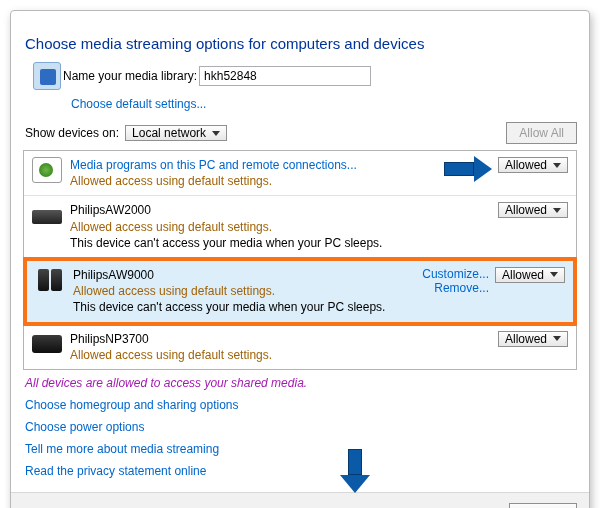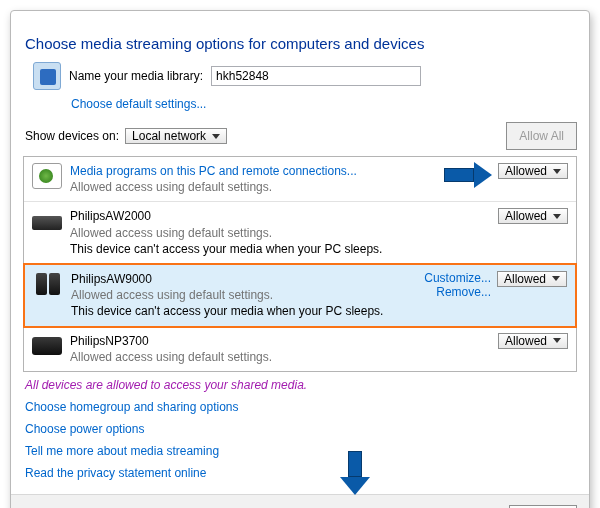--- a/index.html
+++ b/index.html
@@ -4,46 +4,46 @@
 <style>
   * { box-sizing: border-box; font-family: "Segoe UI", Tahoma, sans-serif; }
   body { margin: 0; padding: 10px; background: #fff; }
   .window {
     width: 580px; background: #fff;
     border: 1px solid #b9b9b9; border-radius: 4px;
     box-shadow: 2px 4px 8px rgba(0,0,0,0.25);
     padding: 20px 12px 0 12px; position: relative;
   }
   .title { color: #003399; font-size: 15px; margin: 4px 0 10px 2px; }
-  .lib-row { display: flex; align-items: center; gap: 8px; margin-left: 10px; }
+  .lib-row { display: flex; align-items: center; gap: 2px; margin-left: 10px; }
   .lib-icon { width: 28px; height: 28px; background:#c9dff2; border:1px solid #7fa9d4; border-radius:3px; position:relative; }
   .lib-icon::after{content:"";position:absolute;left:6px;top:6px;width:16px;height:16px;background:#2d6cc0;border-radius:2px;}
   .lib-label { font-size: 12px; color:#000; }
-  .lib-input { width: 210px; height: 20px; font-size: 12px; padding: 2px 4px; border:1px solid #abadb3; }
+  .lib-input { width: 172px; height: 20px; font-size: 12px; padding: 2px 4px; border:1px solid #abadb3; }
   .link { color:#0066cc; font-size:12px; cursor:pointer; }
   .def-row{ margin:4px 0 10px 48px; }
   .show-row{ display:flex; align-items:center; gap:6px; margin:8px 0 6px 2px; font-size:12px;}
   .combo{ display:inline-flex; align-items:center; gap:6px; font-size:12px; padding:1px 6px; height:16px; background:linear-gradient(#fefefe,#e7e7e7); border:1px solid #8e8f8f;}
   .caret{ width:0;height:0;border-left:4px solid transparent;border-right:4px solid transparent;border-top:5px solid #333;}
   .spacer{flex:1;}
-  .btn{ font-size:12px; padding:2px 12px; height:28px; background:linear-gradient(#fdfdfd,#e3e3e3); border:1px solid #8e8f8f; cursor:pointer;}
+  .btn{ font-size:12px; padding:2px 12px; height:22px; background:linear-gradient(#fdfdfd,#e3e3e3); border:1px solid #8e8f8f; cursor:pointer;}
   .btn.disabled{ color:#9c9c9c; background:#f1f1f1; cursor:default;}
   .list{ border:1px solid #b4b4b4; background:#fff; }
   .item{ display:flex; gap:8px; padding:6px 8px; border-bottom:1px solid #e2e2e2; position:relative;}
   .item:last-child{border-bottom:none;}
-  .item.sel{ background:#dceefa; border:2px solid #f97316; margin:-1px;}
+  .item.sel{ background:#dceefa; border:4px solid #f97316; margin:-1px;}
   .dev-icon{ width:30px; height:26px; flex-shrink:0; position:relative; }
   .ic-media{background:#fff;border:1px solid #9c9c9c;border-radius:3px;}
   .ic-media::after{content:"";position:absolute;left:6px;top:5px;width:14px;height:14px;border-radius:50%;background:radial-gradient(#6fb847,#2b7a16);}
   .ic-slim{background:linear-gradient(#555,#222);height:14px;margin-top:8px;border-radius:2px;}
   .ic-speakers{display:flex;gap:2px;justify-content:center;}
   .ic-speakers span{width:11px;height:22px;background:linear-gradient(#444,#111);border-radius:2px;display:block;margin-top:2px;}
   .ic-printer{background:linear-gradient(#3a3a3a,#0e0e0e);height:18px;margin-top:4px;border-radius:3px;}
   .dev-text{ font-size:12px; flex:1; line-height:1.35;}
-  .dev-text .grey{ color:#737373; }
+  .dev-text .grey{ color:#a16207; }
   .dev-text .bold{ color:#000; font-weight:normal; }
   .dev-right{ display:flex; align-items:flex-start; gap:6px; }
   .sidecol{ text-align:right; font-size:12px; }
   .footer-note{ font-size:12px; font-style:italic; color:#a21caf; margin:6px 2px 8px; }
   .linkstack{ display:flex; flex-direction:column; gap:8px; margin:0 2px 14px;}
   .btnbar{ background:#f1f1f1; border-top:1px solid #d8d8d8; margin:0 -12px; padding:10px 12px; display:flex; justify-content:flex-end; gap:10px; position:relative;}
   
   .arrow-right{ width:48px; height:24px; position:relative; }
   .arrow-right .shaft{ position:absolute; left:0; top:5px; width:30px; height:14px; background:#0a5aa8; border:1px solid #063a6d;}
   .arrow-right .head{ position:absolute; left:30px; top:-1px; width:0;height:0; border-top:13px solid transparent; border-bottom:13px solid transparent; border-left:18px solid #0a5aa8;}

